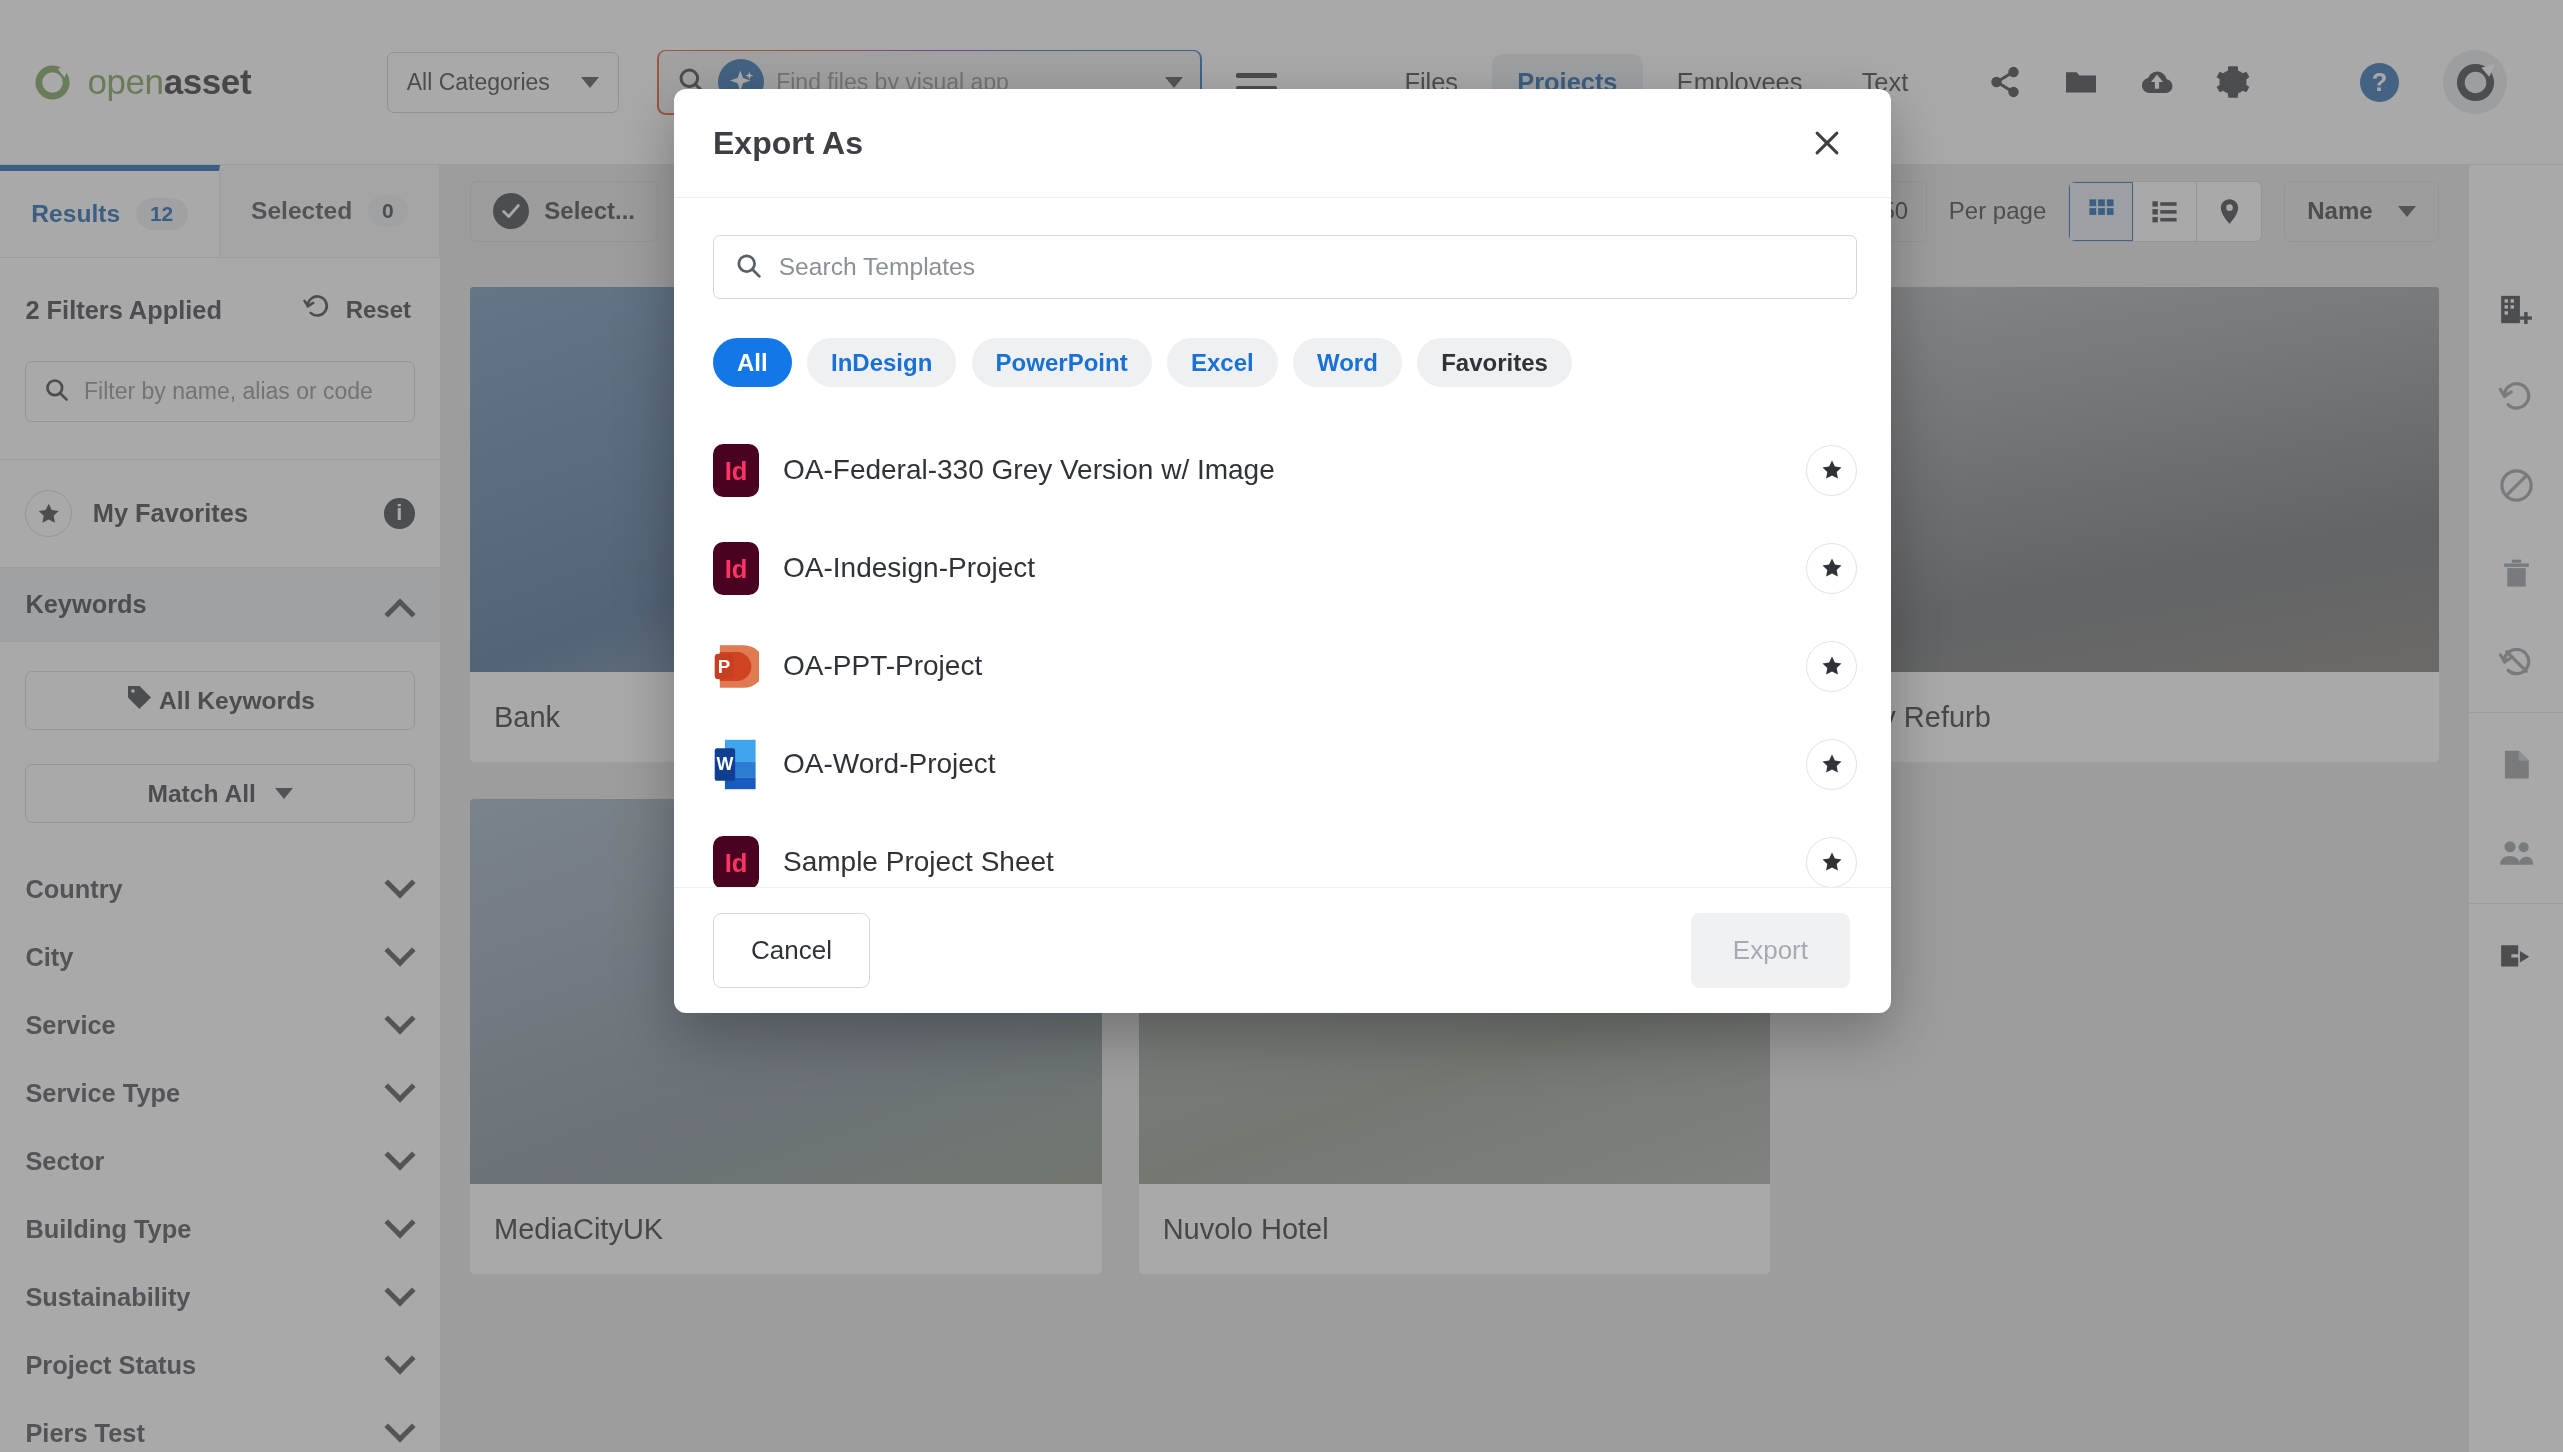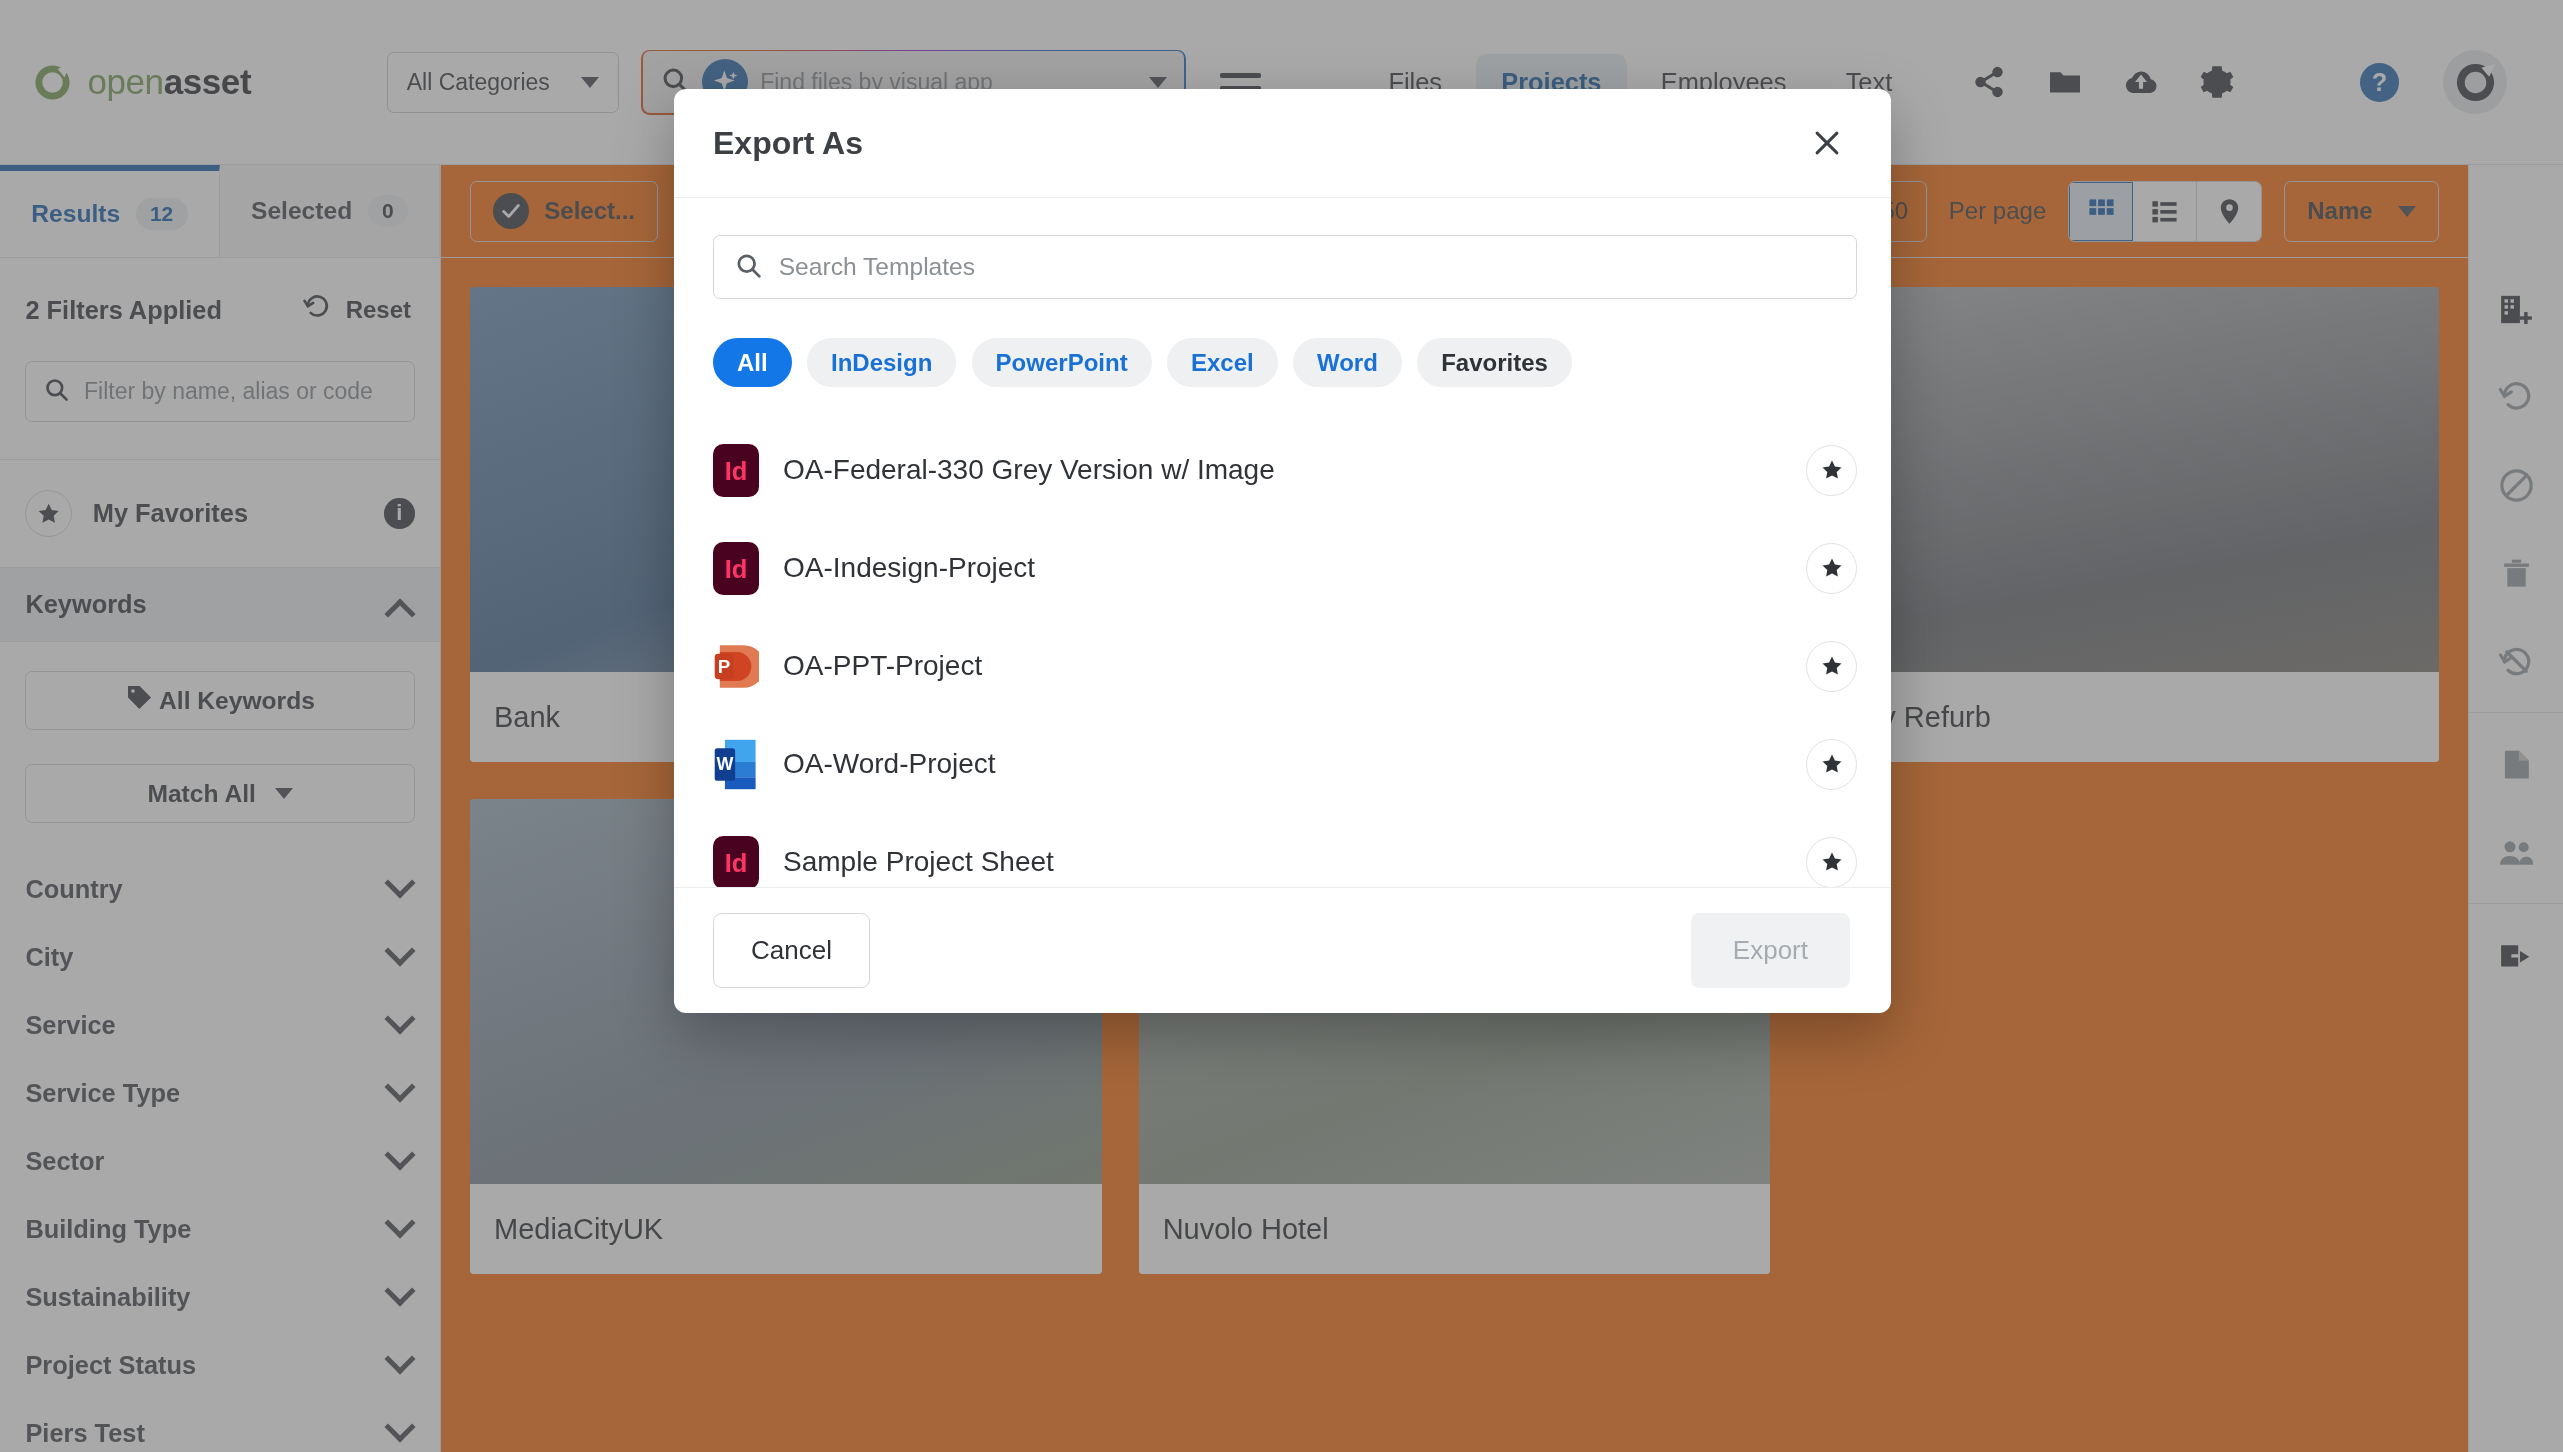--- a/index.html
+++ b/index.html
@@ -28,21 +28,21 @@
   .logo-asset { color: #2f3338; font-weight: 700; }
 
   .cat-select {
     width: 232px; height: 61px; border: 0.8px solid #c9ccd0; border-radius: 6.8px;
     display: flex; align-items: center; justify-content: space-between;
     padding: 0 18.7px; font-size: 23px; color: #3c4045; margin-left: 41px; background:#fff;
   }
   .caret-dn { width:0;height:0;border-left:9.3px solid transparent;border-right:9.3px solid transparent;border-top:11px solid #4a4f55; }
 
   .searchwrap {
-    position: relative; margin-left: 22px; width: 545px; height: 65px;
+    position: relative; margin-left: 38px; width: 545px; height: 65px;
     border-radius: 8.5px; padding: 1.7px;
     background: linear-gradient(90deg,#e2561f 0%,#e2561f 22%,#9b30c9 50%,#1d72c4 78%,#1d72c4 100%);
   }
   .searchinner {
     width: 100%; height: 100%; background: #f0f1f3; border-radius: 6.8px;
     display: flex; align-items: center; padding: 0 17px; gap: 12px;
   }
   .ai-badge {
     width: 46px; height: 46px; border-radius: 50%; background: #2d6cb0;
     display: flex; align-items: center; justify-content: center; flex: 0 0 auto;
@@ -102,21 +102,21 @@
 
   .facet { display:flex; align-items:center; justify-content:space-between;
     padding: 0 29px 0 25.4px; height: 68px; margin-top: 0; }
   .facet:first-of-type { margin-top: 32px; }
   .facet span { font-size:25.4px;font-weight:700;color:#4a4f55; }
   .chev { width: 22px; height: 22px; border-right: 5.1px solid #4a4f55; border-bottom: 5.1px solid #4a4f55;
     transform: rotate(45deg) translate(-4.2px,-4.2px); }
   .chev.up { transform: rotate(-135deg) translate(-4.2px,-4.2px); }
 
   
-  .main { position:absolute; top:165px; left:441px; width: 2027px; height: 1287px; background:#f97316; }
+  .main { position:absolute; top:165px; left:441px; width: 2027px; height: 1287px; background:#e5e5e5; }
   .toolbar { height: 93px; display:flex; align-items:center; padding: 0 29px; gap: 24px;
     border-bottom:0.8px solid #e3e5e8; }
   .selbtn { height:61px; border:0.8px solid #d3d6da; border-radius:6.8px; display:flex;
     align-items:center; gap:15.3px; padding: 0 22px; font-size:24px;font-weight:700;color:#3c4045; }
   .checkcircle { width:36px;height:36px;border-radius:50%;background:#3c4045;
     display:flex;align-items:center;justify-content:center; }
   .tb-right { margin-left:auto; display:flex; align-items:center; gap: 22px; }
   .perpagebox { height:61px; min-width:64px; border:0.8px solid #d3d6da; border-radius:6.8px;
     display:flex;align-items:center;justify-content:center;font-size:24px;color:#3c4045;padding:0 13.6px; }
   .perpagelbl { font-size:24px;color:#3c4045; }

